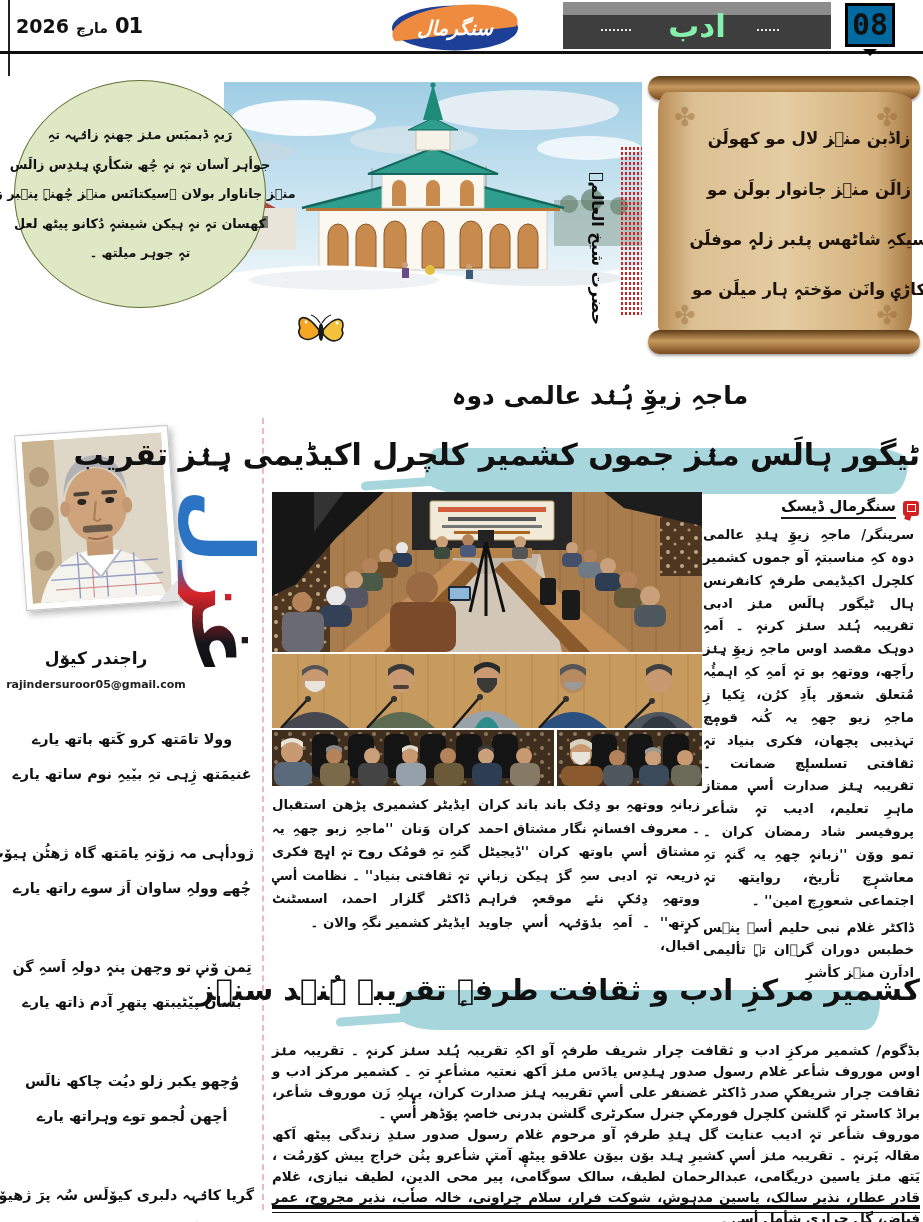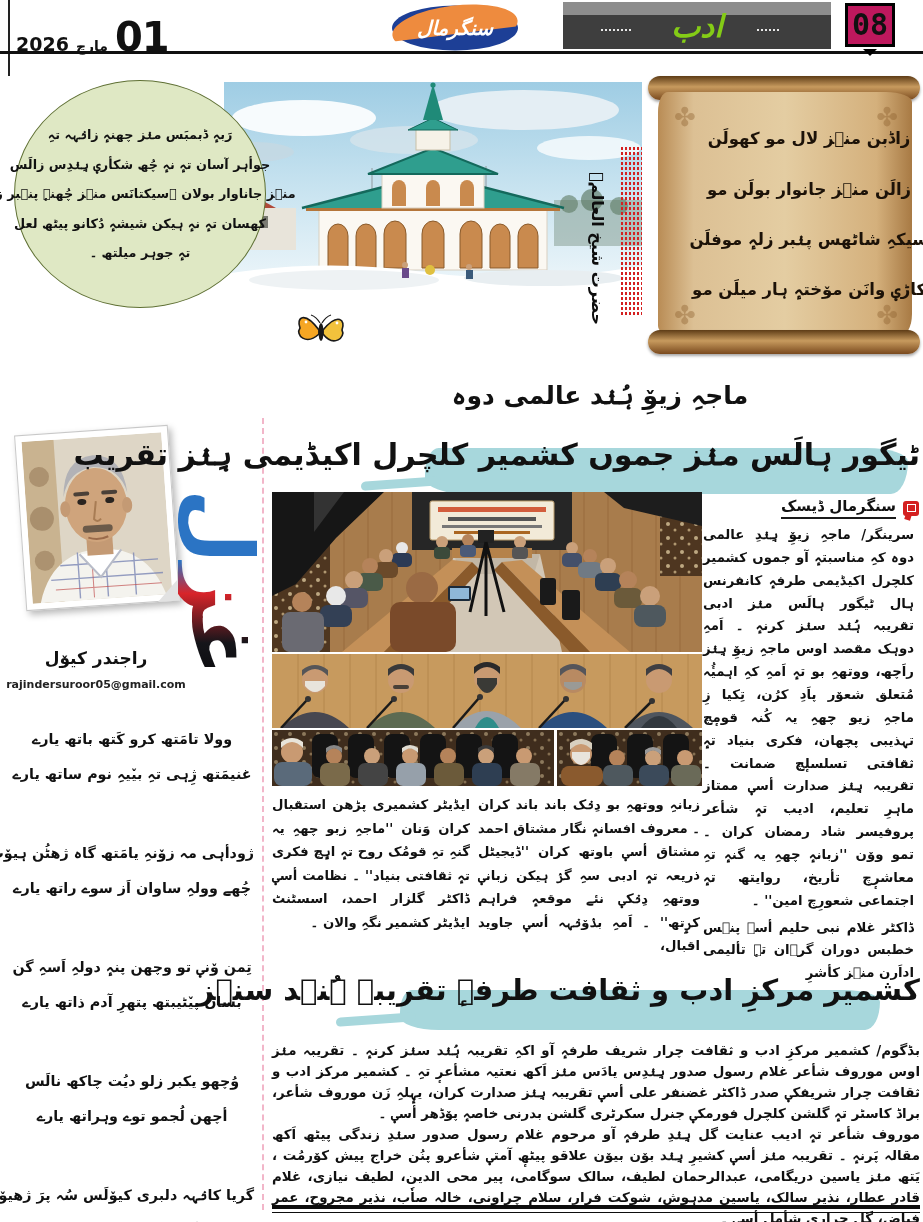--- a/index.html
+++ b/index.html
@@ -5,31 +5,31 @@
   html,body{margin:0;padding:0;background:#e9e9e9;}
   *{box-sizing:border-box;}
   #page{position:relative;width:923px;height:1222px;background:#fff;overflow:hidden;
         font-family:"DejaVu Sans",sans-serif;color:#111;margin:0 auto;}
   .abs{position:absolute;}
   .rtl{direction:rtl;}
   
   .edge-line{left:8px;top:0;height:76px;border-left:2px solid #222;}
   .header-rule{left:0;top:51px;width:923px;border-top:3px solid #101010;}
   .dateline{left:16px;top:14px;display:flex;direction:rtl;align-items:baseline;gap:7px;}
-  .date-day{font-size:40px;font-weight:900;letter-spacing:-1px;}
+  .date-day{font-size:21px;font-weight:900;letter-spacing:-1px;}
   .date-month{font-size:14px;font-weight:800;}
   .date-year{font-size:19px;font-weight:800;}
   .logo{left:390px;top:4px;width:130px;height:48px;}
   .section-box{left:563px;top:2px;width:268px;height:47px;background:#3e3e3e;}
   .section-band{position:absolute;left:0;top:0;width:100%;height:13px;background:#8d8d8d;}
-  .section-title{position:absolute;left:0;top:1px;width:100%;text-align:center;color:#84cc16;
-        font-size:31px;font-weight:900;font-style:italic;direction:rtl;line-height:46px;}
+  .section-title{position:absolute;left:0;top:1px;width:100%;text-align:center;color:#86efac;
+        font-size:31px;font-weight:900;direction:rtl;line-height:46px;}
   .section-dots-l,.section-dots-r{position:absolute;top:27px;width:30px;border-top:2px dotted #e8e8e8;}
   .section-dots-l{left:38px;} .section-dots-r{right:52px;width:22px;}
-  .pageno-box{left:845px;top:3px;width:50px;height:44px;background:#be185d;border:3px solid #000;
+  .pageno-box{left:845px;top:3px;width:50px;height:44px;background:#0369a1;border:3px solid #000;
         text-align:center;font-size:30px;font-weight:900;line-height:38px;font-family:"DejaVu Sans Mono",monospace;}
   .pageno-tri{left:863px;top:49px;width:0;height:0;border-left:7px solid transparent;
         border-right:7px solid transparent;border-top:7px solid #000;}
   
   .green-circle{left:14px;top:80px;width:252px;height:228px;border-radius:50%;
         background:#dfe8c4;border:1.5px solid #5f7034;display:flex;flex-direction:column;
         justify-content:center;align-items:center;padding:16px 22px;text-align:center;}
   .green-circle .note-line{font-size:12.8px;font-weight:700;line-height:2.3;white-space:nowrap;}
   .mosque{left:224px;top:82px;width:418px;height:228px;}
   .butterfly{left:296px;top:308px;width:50px;height:44px;}

